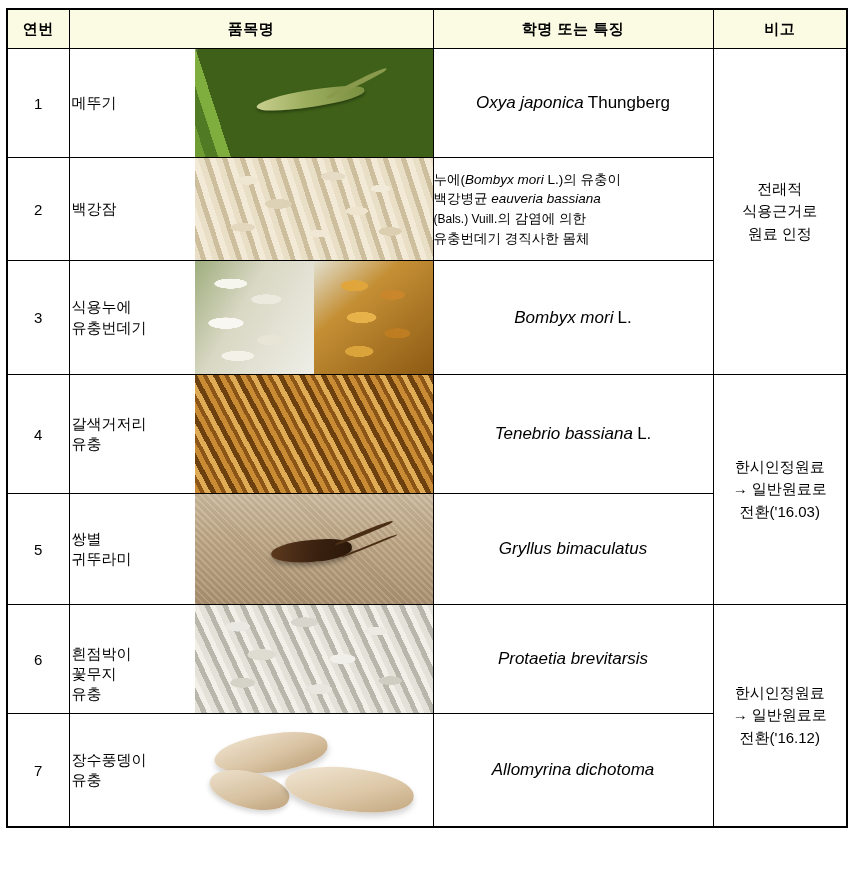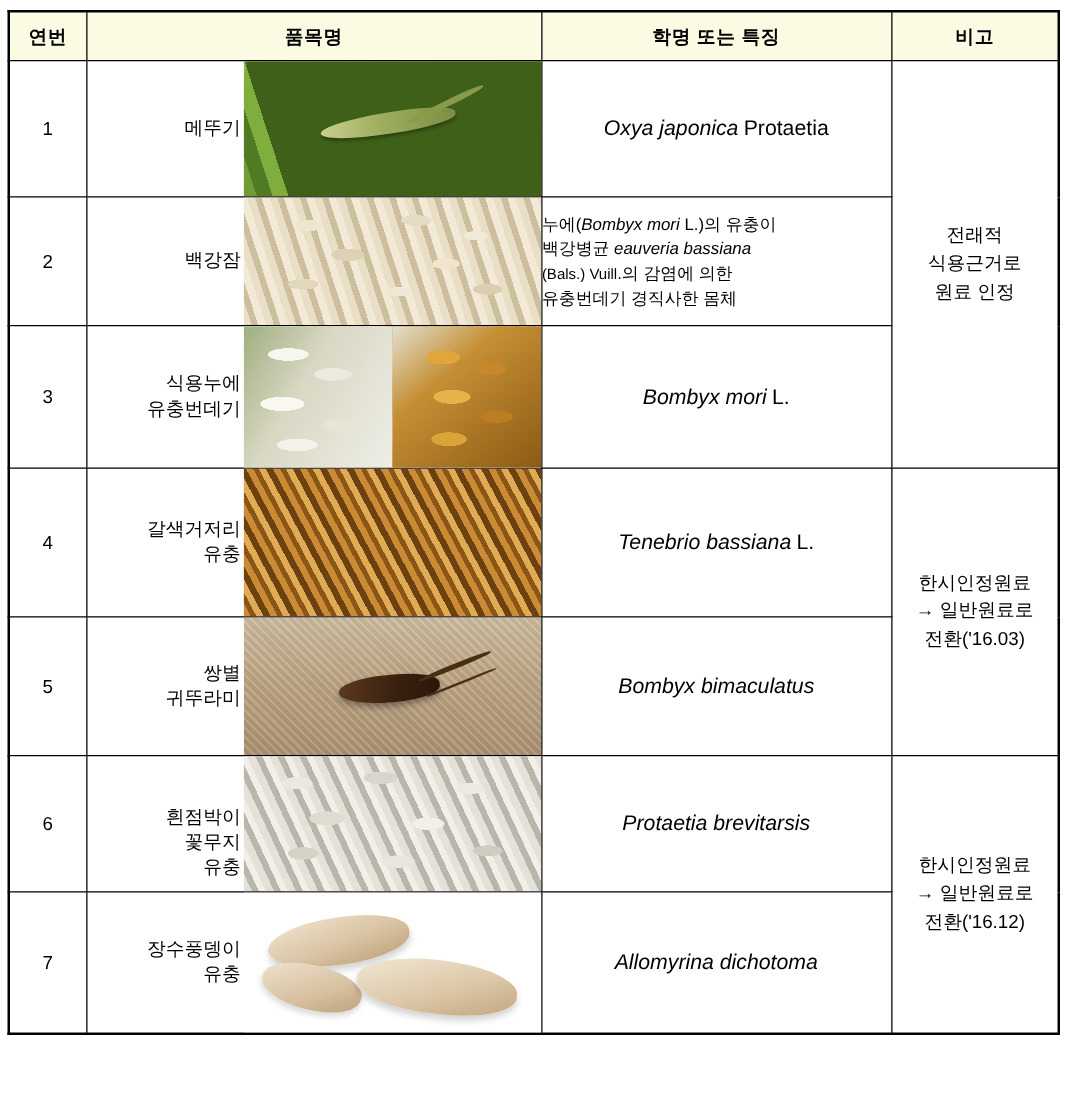--- a/index.html
+++ b/index.html
@@ -53,21 +53,21 @@
   .name-cell-inner {
     display: flex;
     align-items: center;
     height: 100%;
   }
   .korean-name {
     width: 125px;
     flex: 0 0 125px;
     font-size: 15px;
     line-height: 1.35;
-    text-align: right;
+    text-align: left;
     padding: 0 2px;
     box-sizing: border-box;
   }
   .photo {
     flex: 1 1 auto;
     height: 100%;
     position: relative;
     overflow: hidden;
   }
   td.name-cell {
@@ -310,21 +310,21 @@
         <td class="name-cell">
           <div class="name-cell-inner">
             <div class="korean-name">메뚜기</div>
             <div class="photo">
               <div class="ph ph-grasshopper"></div>
             </div>
           </div>
         </td>
         <td class="sci-cell">
           <span class="sci-italic">Oxya japonica</span>
-          <span class="sci-plain">Protaetia</span>
+          <span class="sci-plain">Thungberg</span>
         </td>
         <td class="note-cell" rowspan="3">
           <span style="white-space:pre-line;">전래적
 식용근거로
 원료 인정</span>
         </td>
       </tr>
 
       <tr style="height:102px;">
         <td class="no-cell">2</td>
@@ -390,21 +390,21 @@
         <td class="name-cell">
           <div class="name-cell-inner">
             <div class="korean-name" style="white-space:pre-line;">쌍별
 귀뚜라미</div>
             <div class="photo">
               <div class="ph ph-cricket"></div>
             </div>
           </div>
         </td>
         <td class="sci-cell">
-          <span class="sci-italic">Bombyx bimaculatus</span>
+          <span class="sci-italic">Gryllus bimaculatus</span>
           <span class="sci-plain"></span>
         </td>
       </tr>
 
       <tr style="height:108px;">
         <td class="no-cell">6</td>
         <td class="name-cell">
           <div class="name-cell-inner">
             <div class="korean-name" style="white-space:pre-line;margin-top:30px;">흰점박이
 꽃무지

